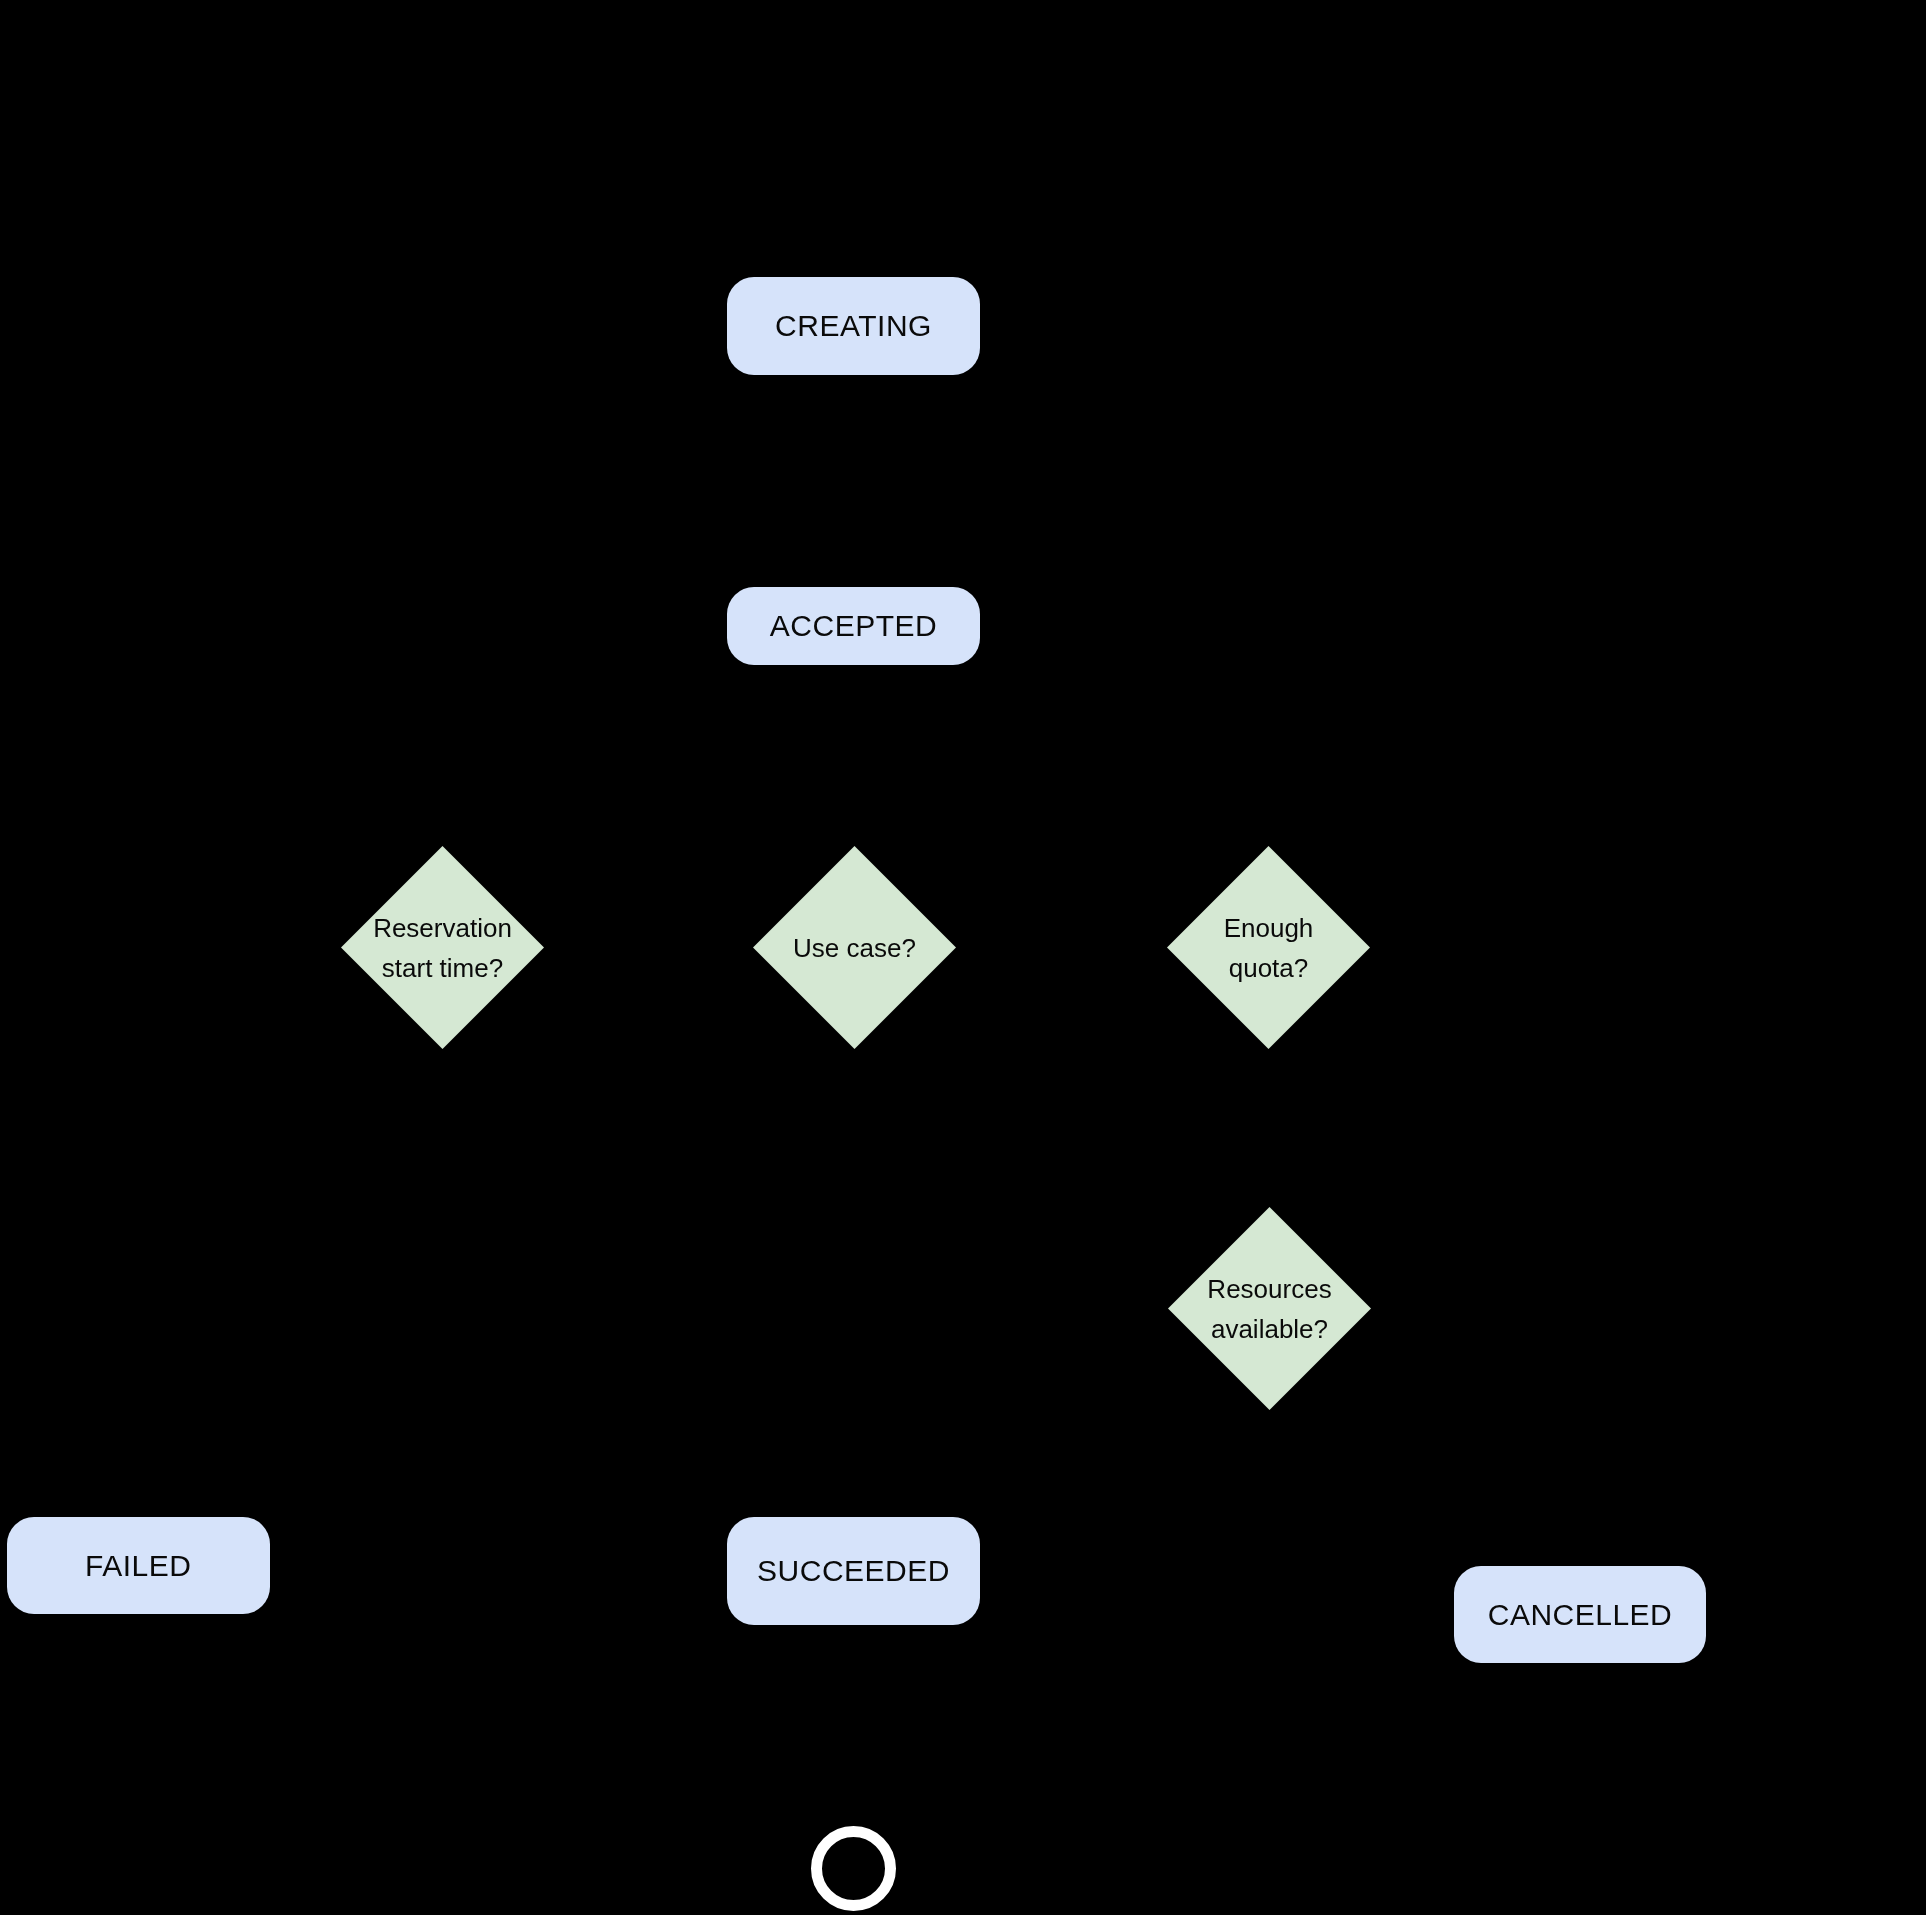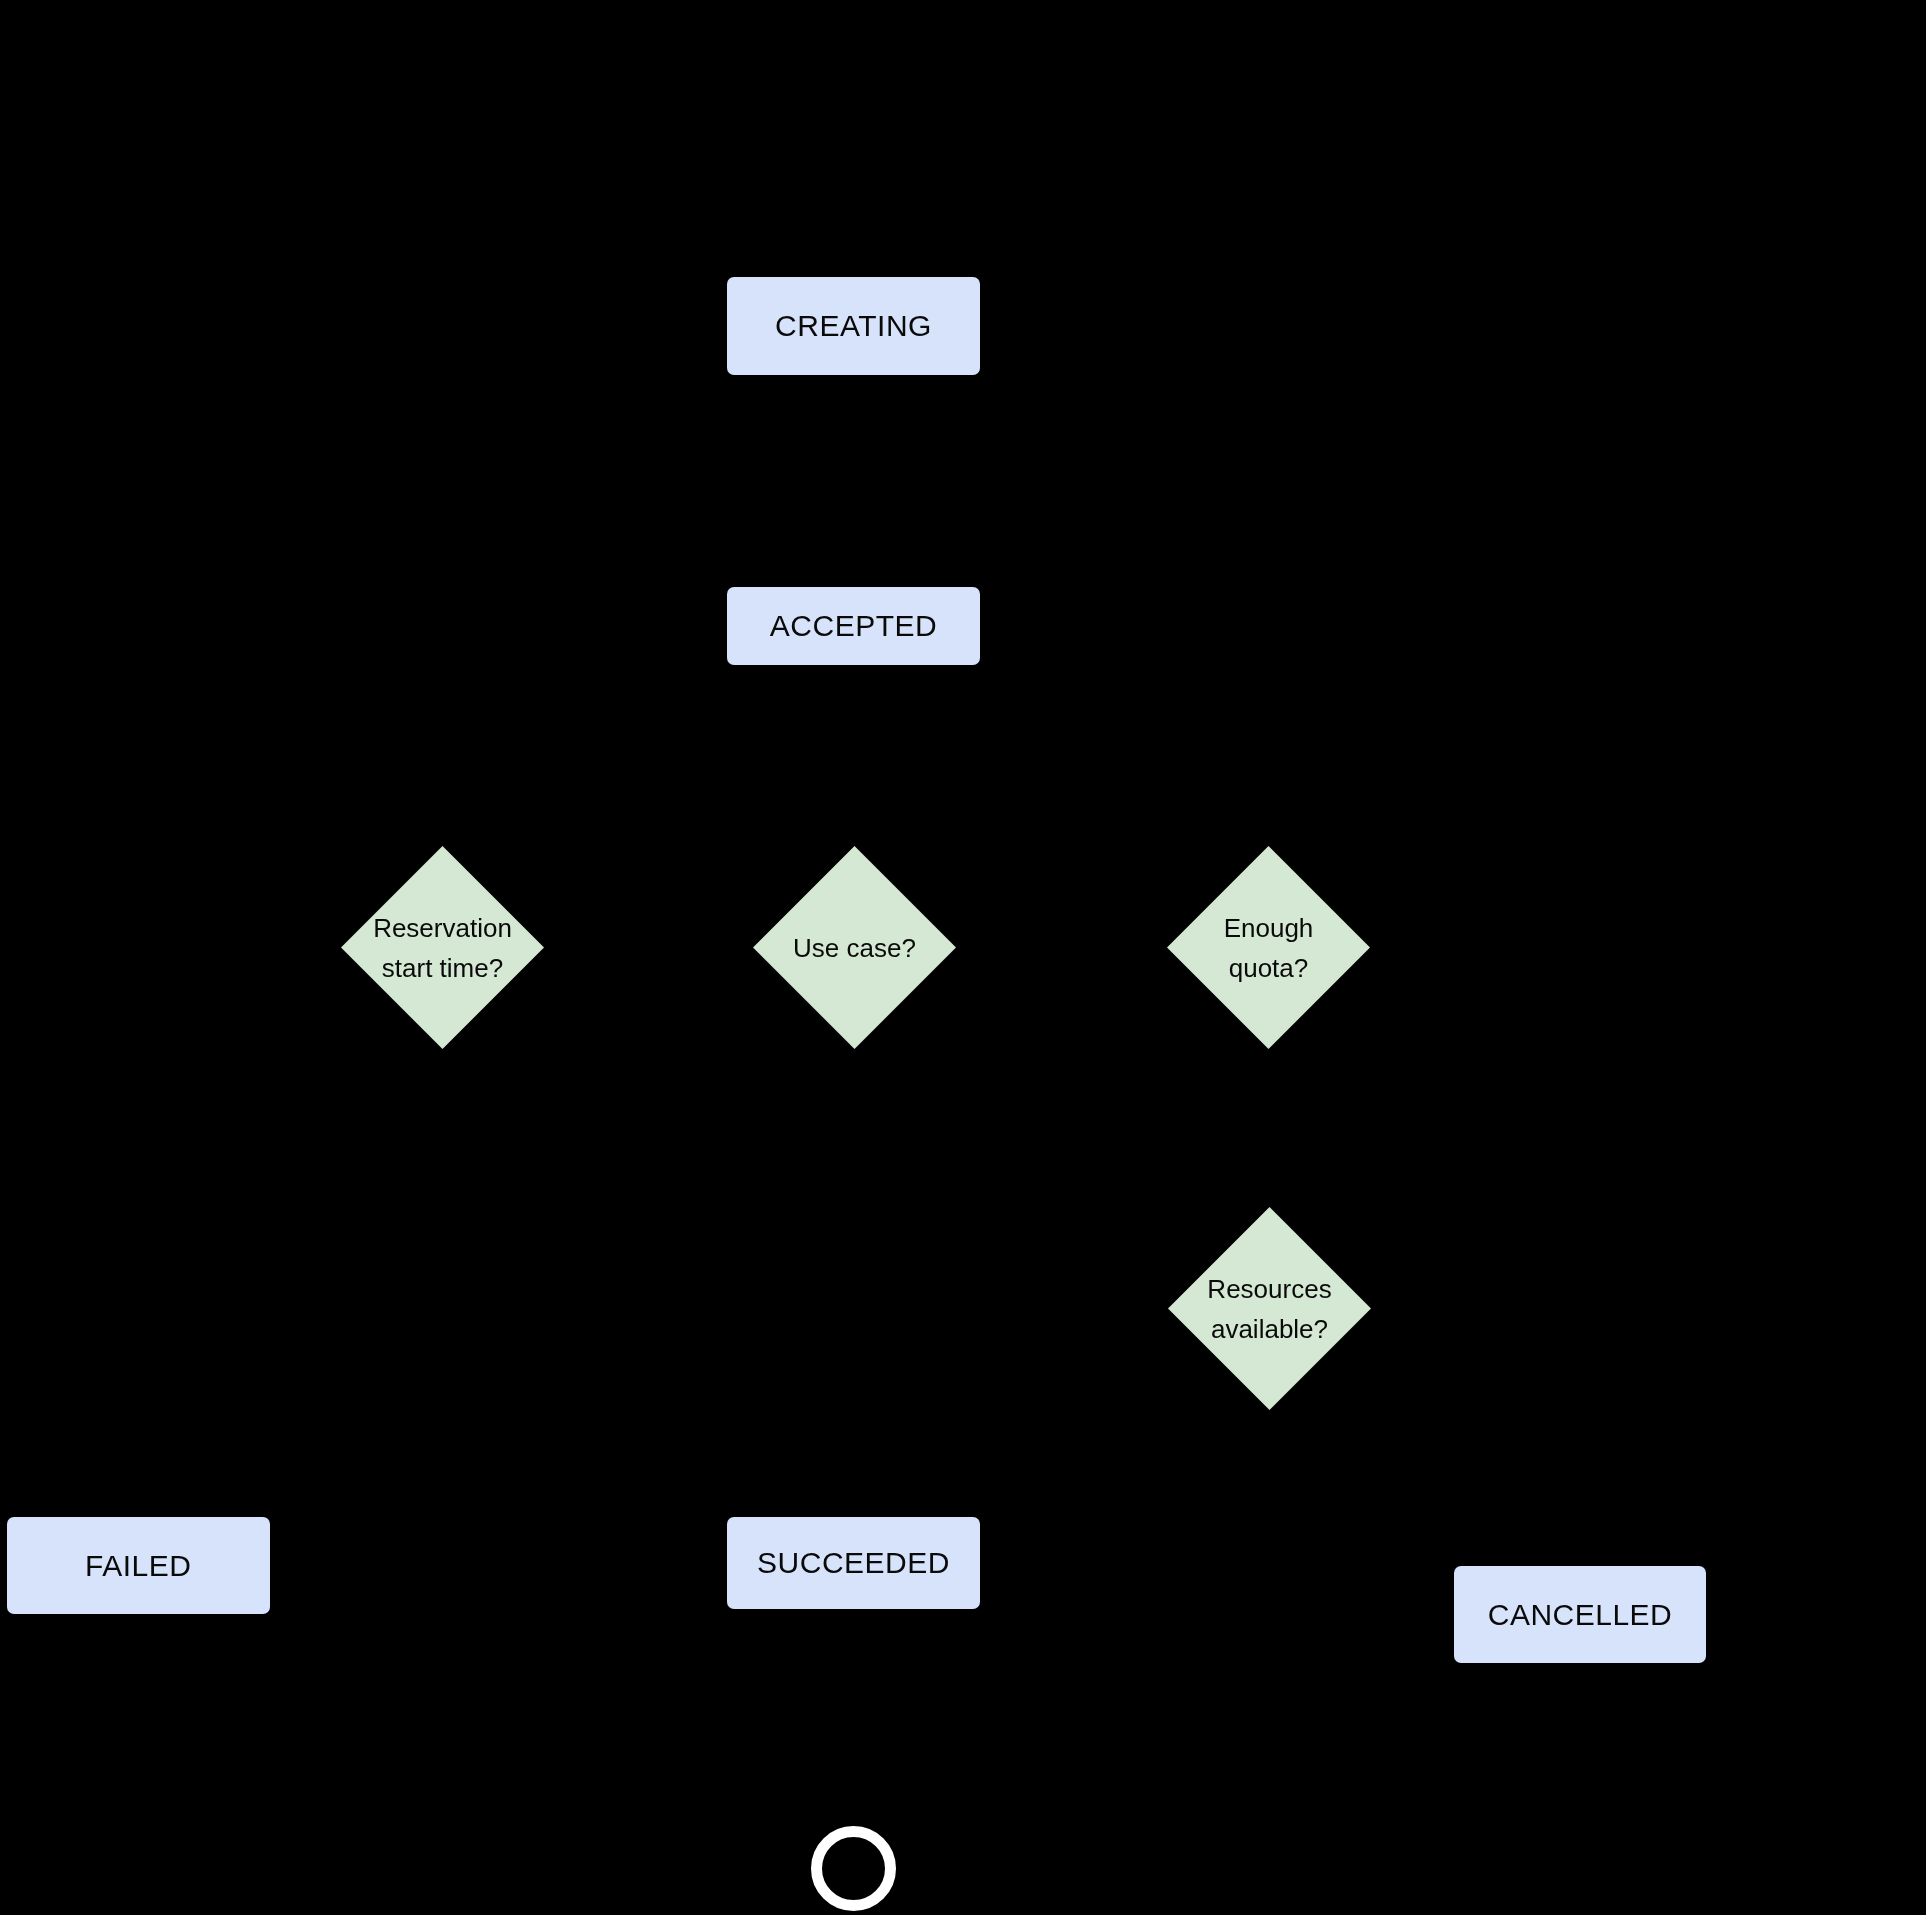--- a/index.html
+++ b/index.html
@@ -14,21 +14,21 @@
     overflow: hidden;
     font-family: "Liberation Sans", sans-serif;
   }
   .diagram {
     position: absolute;
     inset: 0;
   }
   .state {
     position: absolute;
     background: var(--state-fill, #d6e3fa);
-    border-radius: 7px;
+    border-radius: 27px;
     display: flex;
     align-items: center;
     justify-content: center;
     box-sizing: border-box;
   }
   .state-label {
     color: var(--text-color, #0a0a0a);
     font-size: 30px;
     letter-spacing: 0.5px;
     white-space: nowrap;
@@ -70,21 +70,21 @@
   </div>
 
   <div class="state" style="left: 727px; top: 587px; width: 253px; height: 78px;">
     <span class="state-label">ACCEPTED</span>
   </div>
 
   <div class="state" style="left: 6.7px; top: 1517px; width: 263px; height: 97px;">
     <span class="state-label">FAILED</span>
   </div>
 
-  <div class="state" style="left: 727px; top: 1517px; width: 253px; height: 92px;">
+  <div class="state" style="left: 727px; top: 1517px; width: 253px; height: 108px;">
     <span class="state-label">SUCCEEDED</span>
   </div>
 
   <div class="state" style="left: 1454px; top: 1566px; width: 252px; height: 97px;">
     <span class="state-label">CANCELLED</span>
   </div>
 
   <div class="decision" style="left: 341px; top: 846px; width: 203px; height: 203px;">
     <div class="decision-label">
       <div class="decision-line">Reservation</div>

